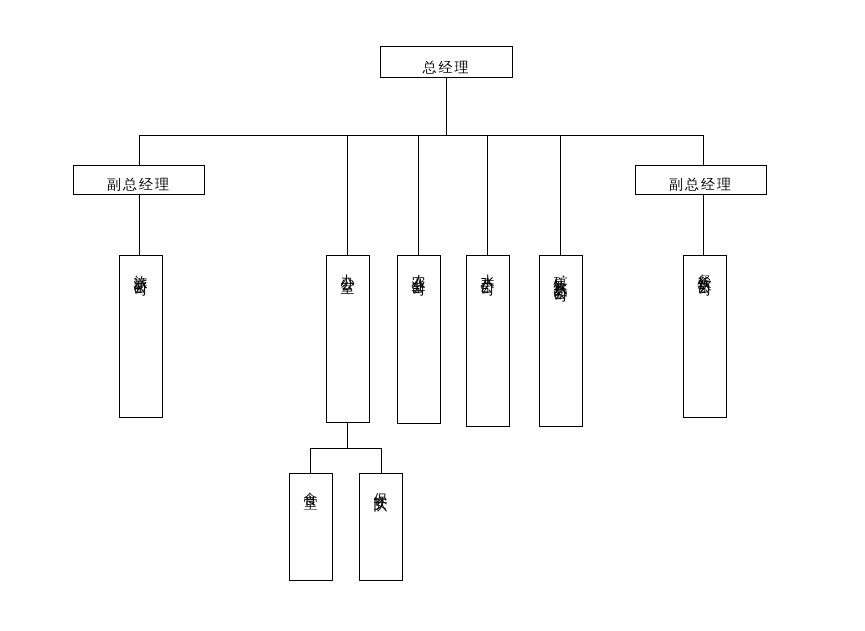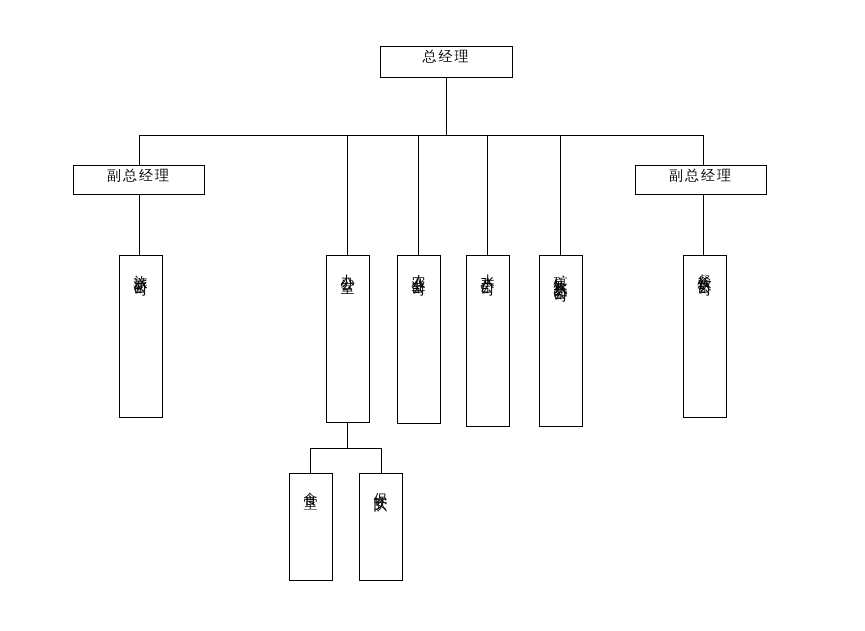--- a/index.html
+++ b/index.html
@@ -16,21 +16,21 @@
     height: 631px;
     background: #ffffff;
     overflow: hidden;
   }
   .node {
     position: absolute;
     box-sizing: border-box;
     border: 1px solid #000000;
     background: #ffffff;
     display: flex;
-    align-items: flex-start;
+    align-items: flex-end;
     justify-content: center;
   }
   .node .label {
     font-size: 14px;
     color: #000000;
     line-height: 1.35;
     letter-spacing: 2px;
     white-space: pre;
   }
   

